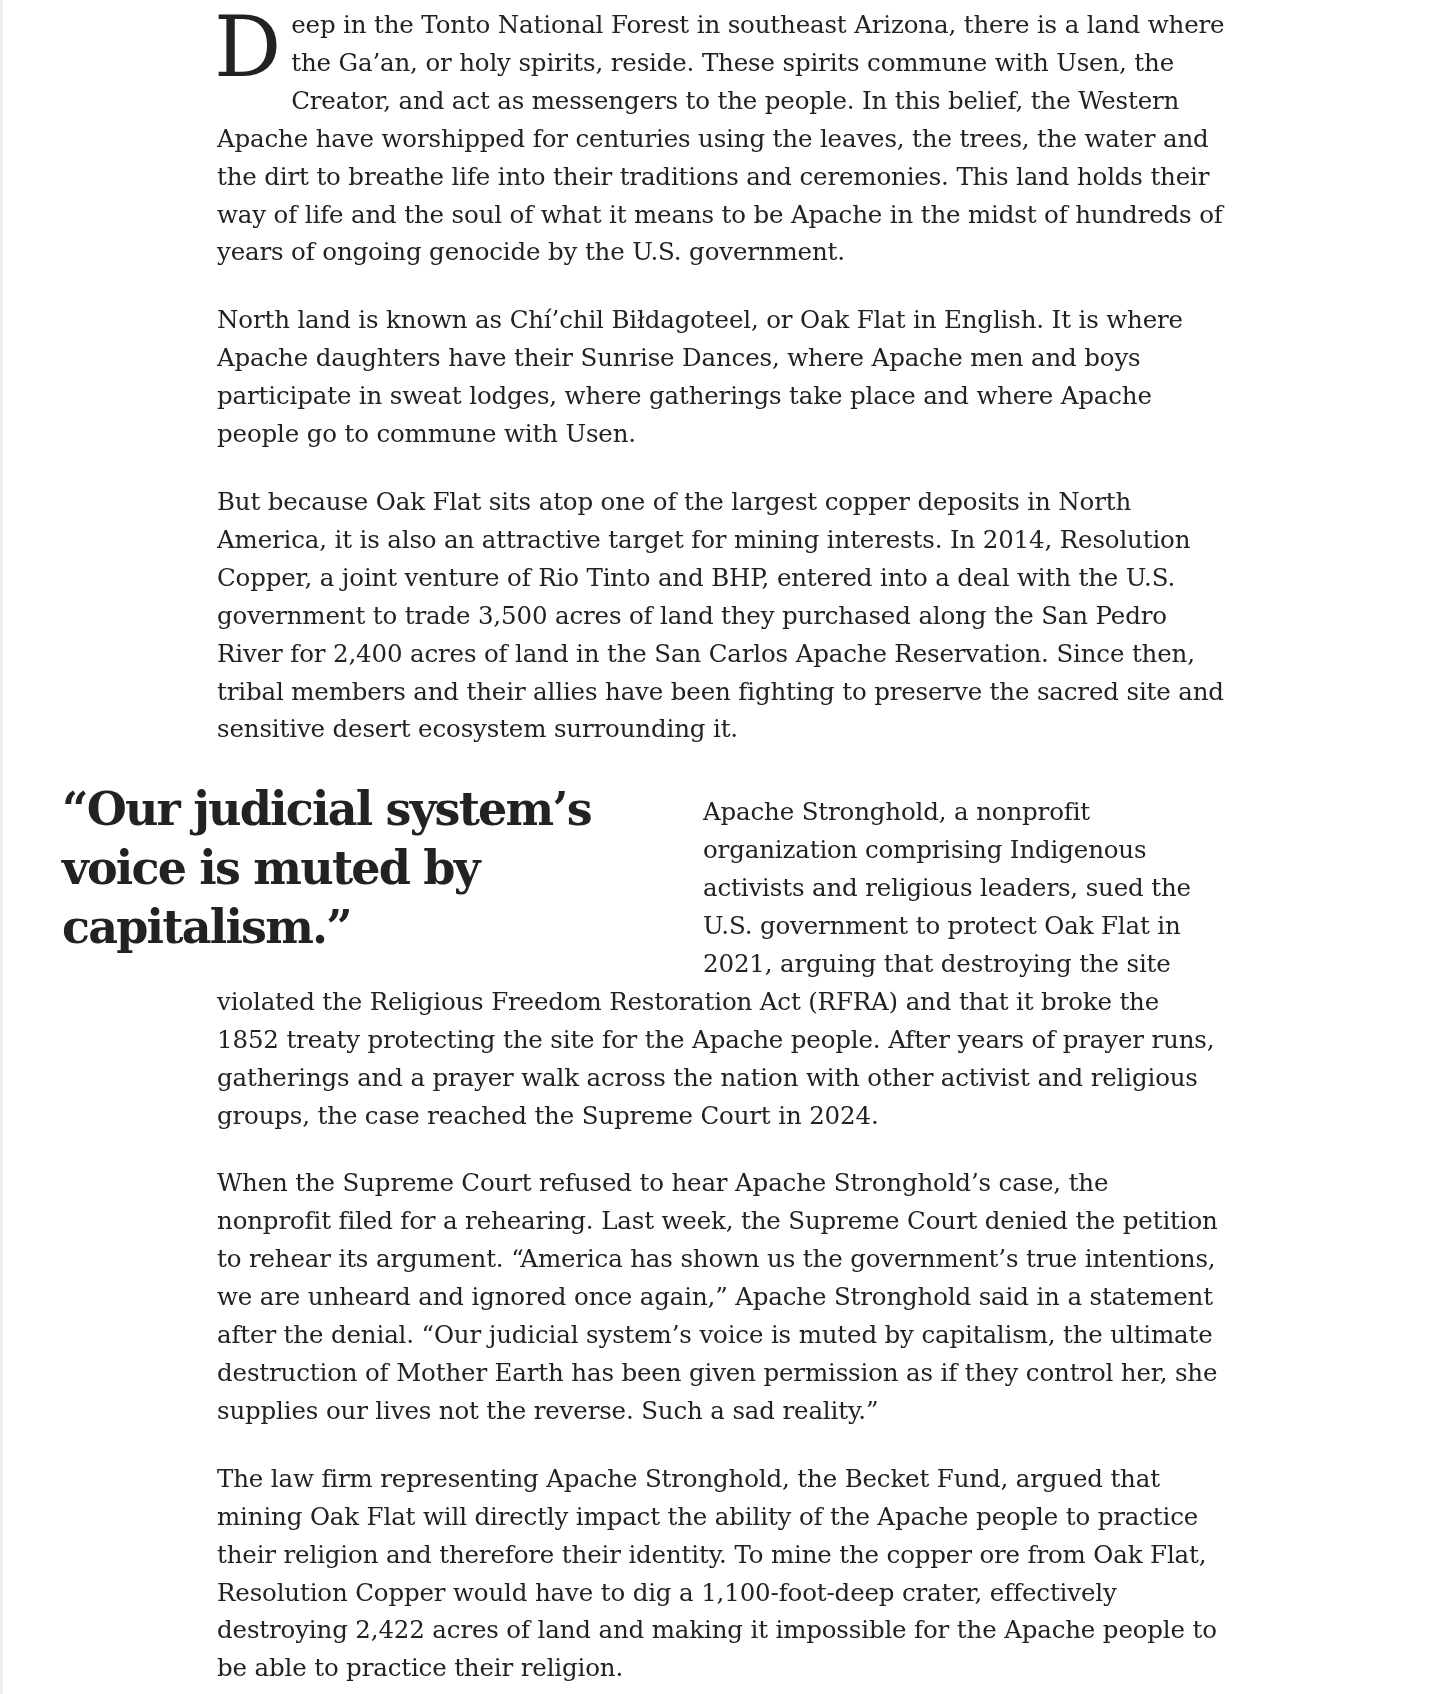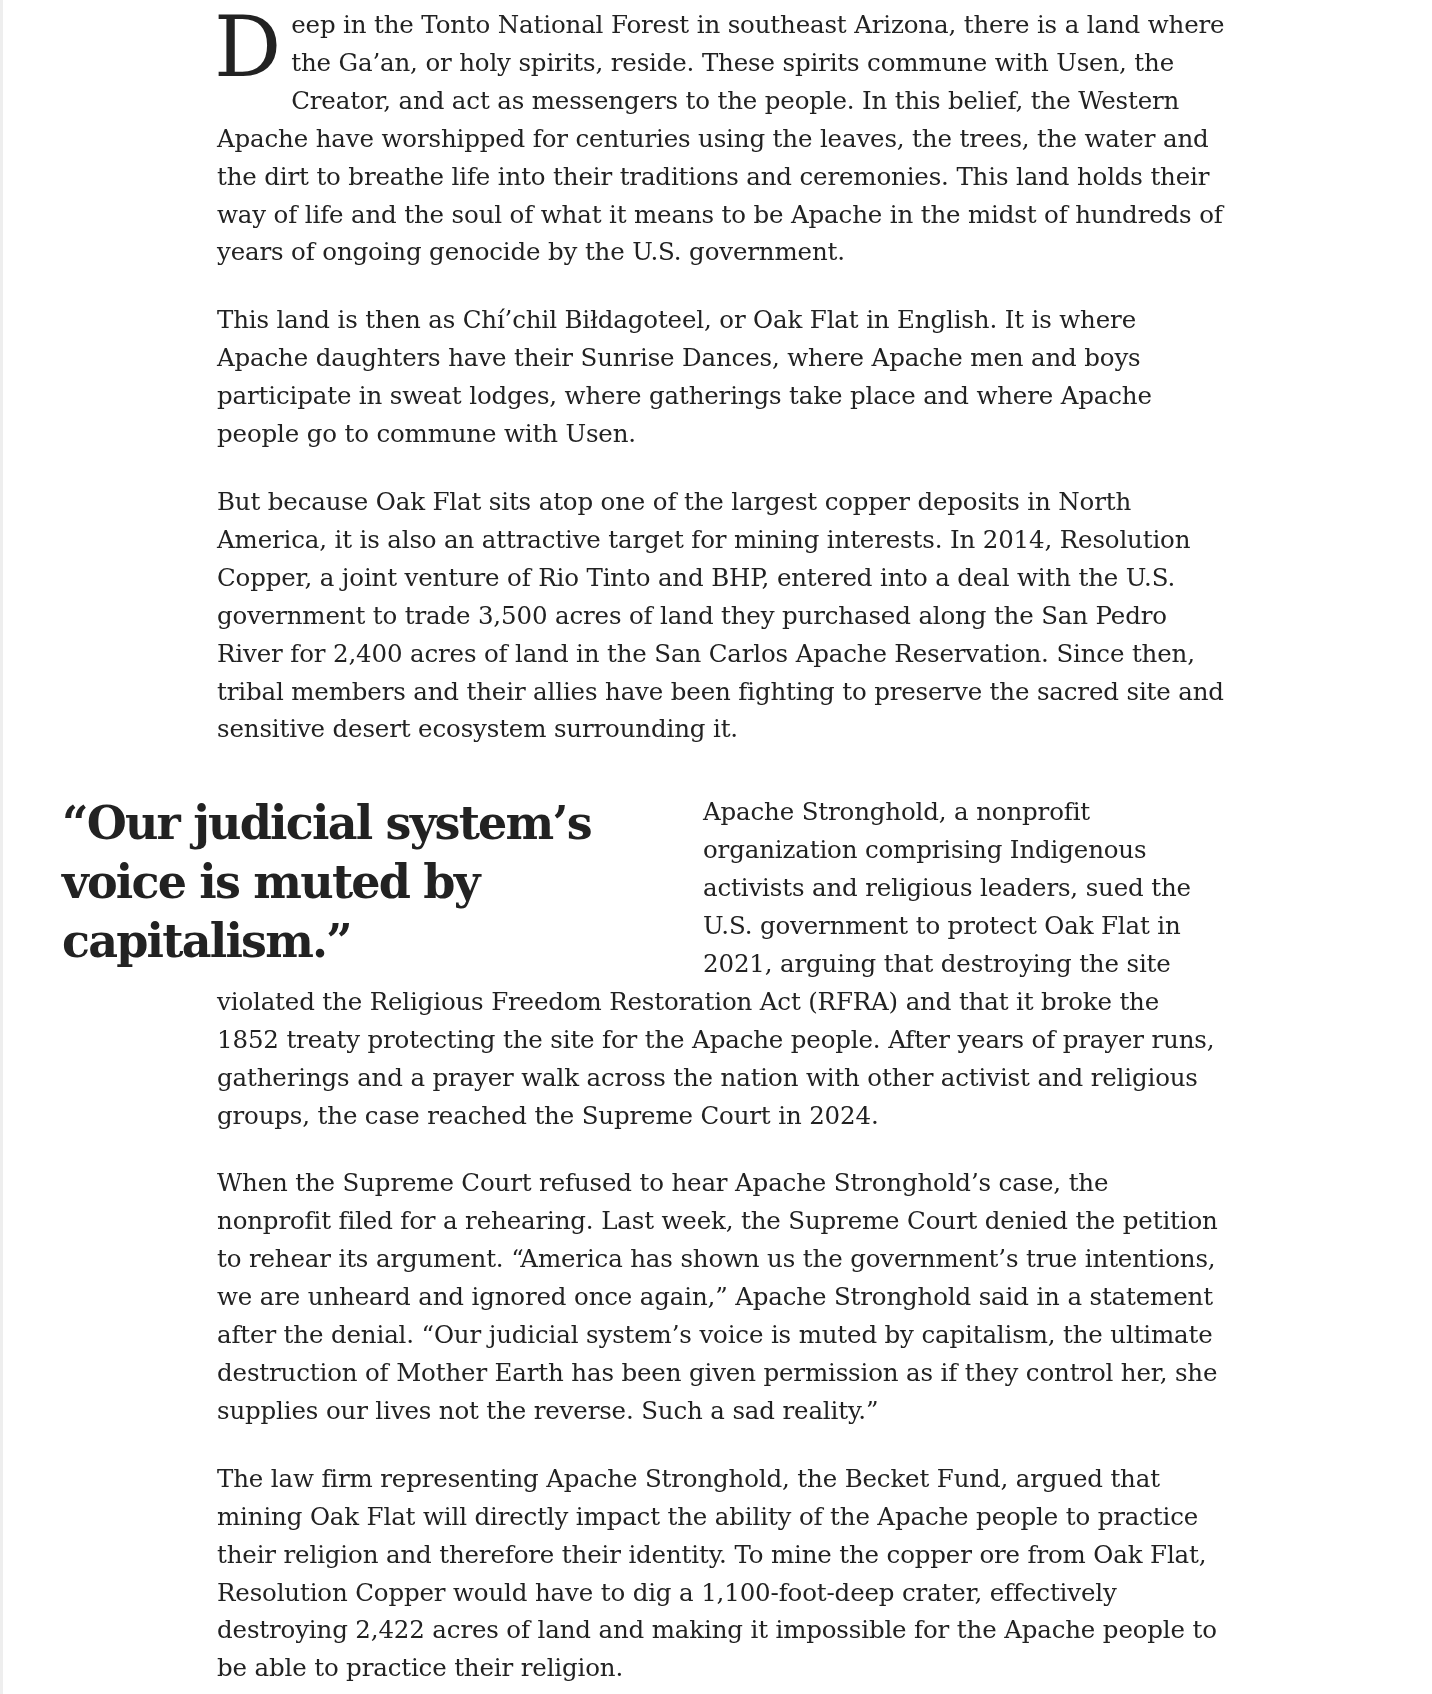--- a/index.html
+++ b/index.html
@@ -32,40 +32,40 @@
     float: left;
     font-size: 84px;
     line-height: 70px;
     margin: 6px 10px 0 -3px;
     color: #222222;
     font-family: "DejaVu Serif", "Liberation Serif", serif;
   }
   .pull-row { position: relative; }
   .pullquote {
     float: left;
-    margin: 16px 0 0 -155px;
+    margin: 2px 0 0 -155px;
     width: 545px;
     padding-right: 96px;
     font-family: "DejaVu Serif", "Liberation Serif", serif;
     font-weight: bold;
     font-size: 46px;
     line-height: 59px;
     letter-spacing: -1.8px;
     color: #222222;
   }
 </style>
 </head>
 <body>
 
 <div class="left-rule"></div>
 
 <article class="article">
   <p><span class="dropcap">D</span><span>eep in the Tonto National Forest in southeast Arizona, there is a land where the Ga’an, or holy spirits, reside. These spirits commune with Usen, the Creator, and act as messengers to the people. In this belief, the Western Apache have worshipped for centuries using the leaves, the trees, the water and the dirt to breathe life into their traditions and ceremonies. This land holds their way of life and the soul of what it means to be Apache in the midst of hundreds of years of ongoing genocide by the U.S. government.</span></p>
 
-  <p>This land is then as Chí’chil Biłdagoteel, or Oak Flat in English. It is where Apache daughters have their Sunrise Dances, where Apache men and boys participate in sweat lodges, where gatherings take place and where Apache people go to commune with Usen.</p>
+  <p>North land is known as Chí’chil Biłdagoteel, or Oak Flat in English. It is where Apache daughters have their Sunrise Dances, where Apache men and boys participate in sweat lodges, where gatherings take place and where Apache people go to commune with Usen.</p>
 
   <p>But because Oak Flat sits atop one of the largest copper deposits in North America, it is also an attractive target for mining interests. In 2014, Resolution Copper, a joint venture of Rio Tinto and BHP, entered into a deal with the U.S. government to trade 3,500 acres of land they purchased along the San Pedro River for 2,400 acres of land in the San Carlos Apache Reservation. Since then, tribal members and their allies have been fighting to preserve the sacred site and sensitive desert ecosystem surrounding it.</p>
 
   <div class="pull-row">
     <blockquote class="pullquote">“Our judicial system’s voice is muted by capitalism.”</blockquote>
     <p style="padding-top:15px;">Apache Stronghold, a nonprofit organization comprising Indigenous activists and religious leaders, sued the U.S. government to protect Oak Flat in 2021, arguing that destroying the site violated the Religious Freedom Restoration Act (RFRA) and that it broke the 1852 treaty protecting the site for the Apache people. After years of prayer runs, gatherings and a prayer walk across the nation with other activist and religious groups, the case reached the Supreme Court in 2024.</p>
   </div>
 
   <p>When the Supreme Court refused to hear Apache Stronghold’s case, the nonprofit filed for a rehearing. Last week, the Supreme Court denied the petition to rehear its argument. “America has shown us the government’s true intentions, we are unheard and ignored once again,” Apache Stronghold said in a statement after the denial. “Our judicial system’s voice is muted by capitalism, the ultimate destruction of Mother Earth has been given permission as if they control her, she supplies our lives not the reverse. Such a sad reality.”</p>
 

